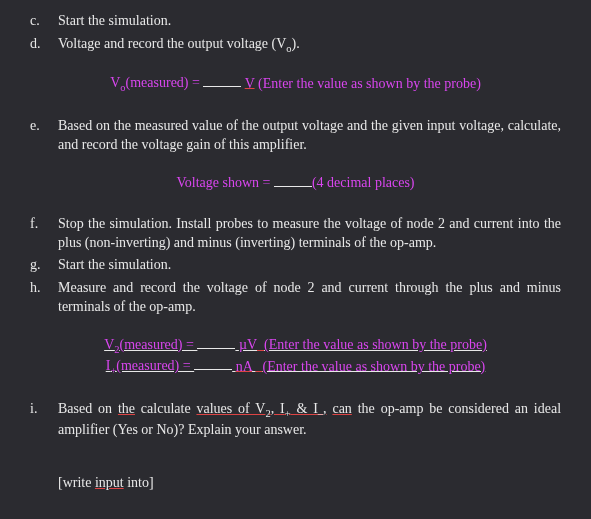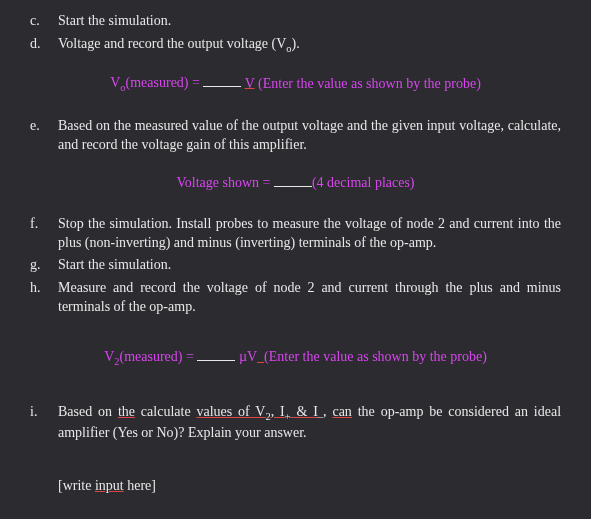--- a/index.html
+++ b/index.html
@@ -11,21 +11,21 @@
     font-size: 14px;
     line-height: 1.35;
     width: 591px;
     box-sizing: border-box;
   }
   ol { list-style: none; padding: 0; margin: 0; }
   .item { display: flex; margin-bottom: 4px; }
   .marker { width: 28px; flex-shrink: 0; }
   .body { flex: 1; text-align: justify; }
   .eqblock { text-align: center; margin: 18px 0 22px 0; }
-  .eqgroup { display: inline-block; text-align: center; margin: 12px auto; }
+  .eqgroup { display: inline-block; text-align: center; margin: 0 auto; text-decoration: underline; }
   .eqline { white-space: nowrap; }
   .red { color: #d946ef; }
   .underline { text-decoration: underline; text-decoration-color: #d44; }
   .blank { display: inline-block; border-bottom: 1px solid #e8e8e8; width: 38px; height: 0.9em; vertical-align: baseline; }
   sub { font-size: 0.75em; }
   .answerbox { margin-left: 28px; color: #e8e8e8; margin-top: 16px; }
   .sp { height: 14px; }
 </style>
 </head>
 <body>
@@ -76,34 +76,38 @@
     <span class="body">Measure and record the voltage of node 2 and current through the plus and minus terminals of the op-amp.</span>
   </li>
 </ol>
 
 <div class="eqblock">
   <div class="eqgroup">
     <div class="eqline">
       <span class="red"><span>V</span><sub>2</sub><span>(measured) = </span></span><span class="blank"></span>
       <span class="red"> <span>µV</span><span class="underline">&nbsp;&nbsp;</span><span>(Enter the value as shown by the probe)</span></span>
     </div>
+    <div class="eqline">
+      <span class="red"><span>I</span><sub>+</sub><span>(measured) = </span></span><span class="blank"></span>
+      <span class="red"> <span class="underline">nA</span> <span class="underline">&nbsp;&nbsp;</span><span>(Enter the value as shown by the probe)</span></span>
+    </div>
   </div>
 </div>
 
 <ol>
   <li class="item">
     <span class="marker">i.</span>
     <span class="body">
       <span>Based on</span>
       <span class="underline">the</span>
       <span>calculate</span>
       <span class="underline"><span>values of V</span><sub>2</sub><span>, I</span><sub>+</sub><span> &amp; I</span><sub>–</sub><span>,</span></span>
       <span class="underline">can</span>
       <span>the op-amp be considered an ideal amplifier (Yes or No)? Explain your answer.</span>
     </span>
   </li>
 </ol>
 
 <div class="sp"></div>
 
 <div class="answerbox">
-  <span>[write </span><span class="underline">input</span><span> here]</span>
+  <span>[write </span><span class="underline">input</span><span> into]</span>
 </div>
 
 </body></html>

